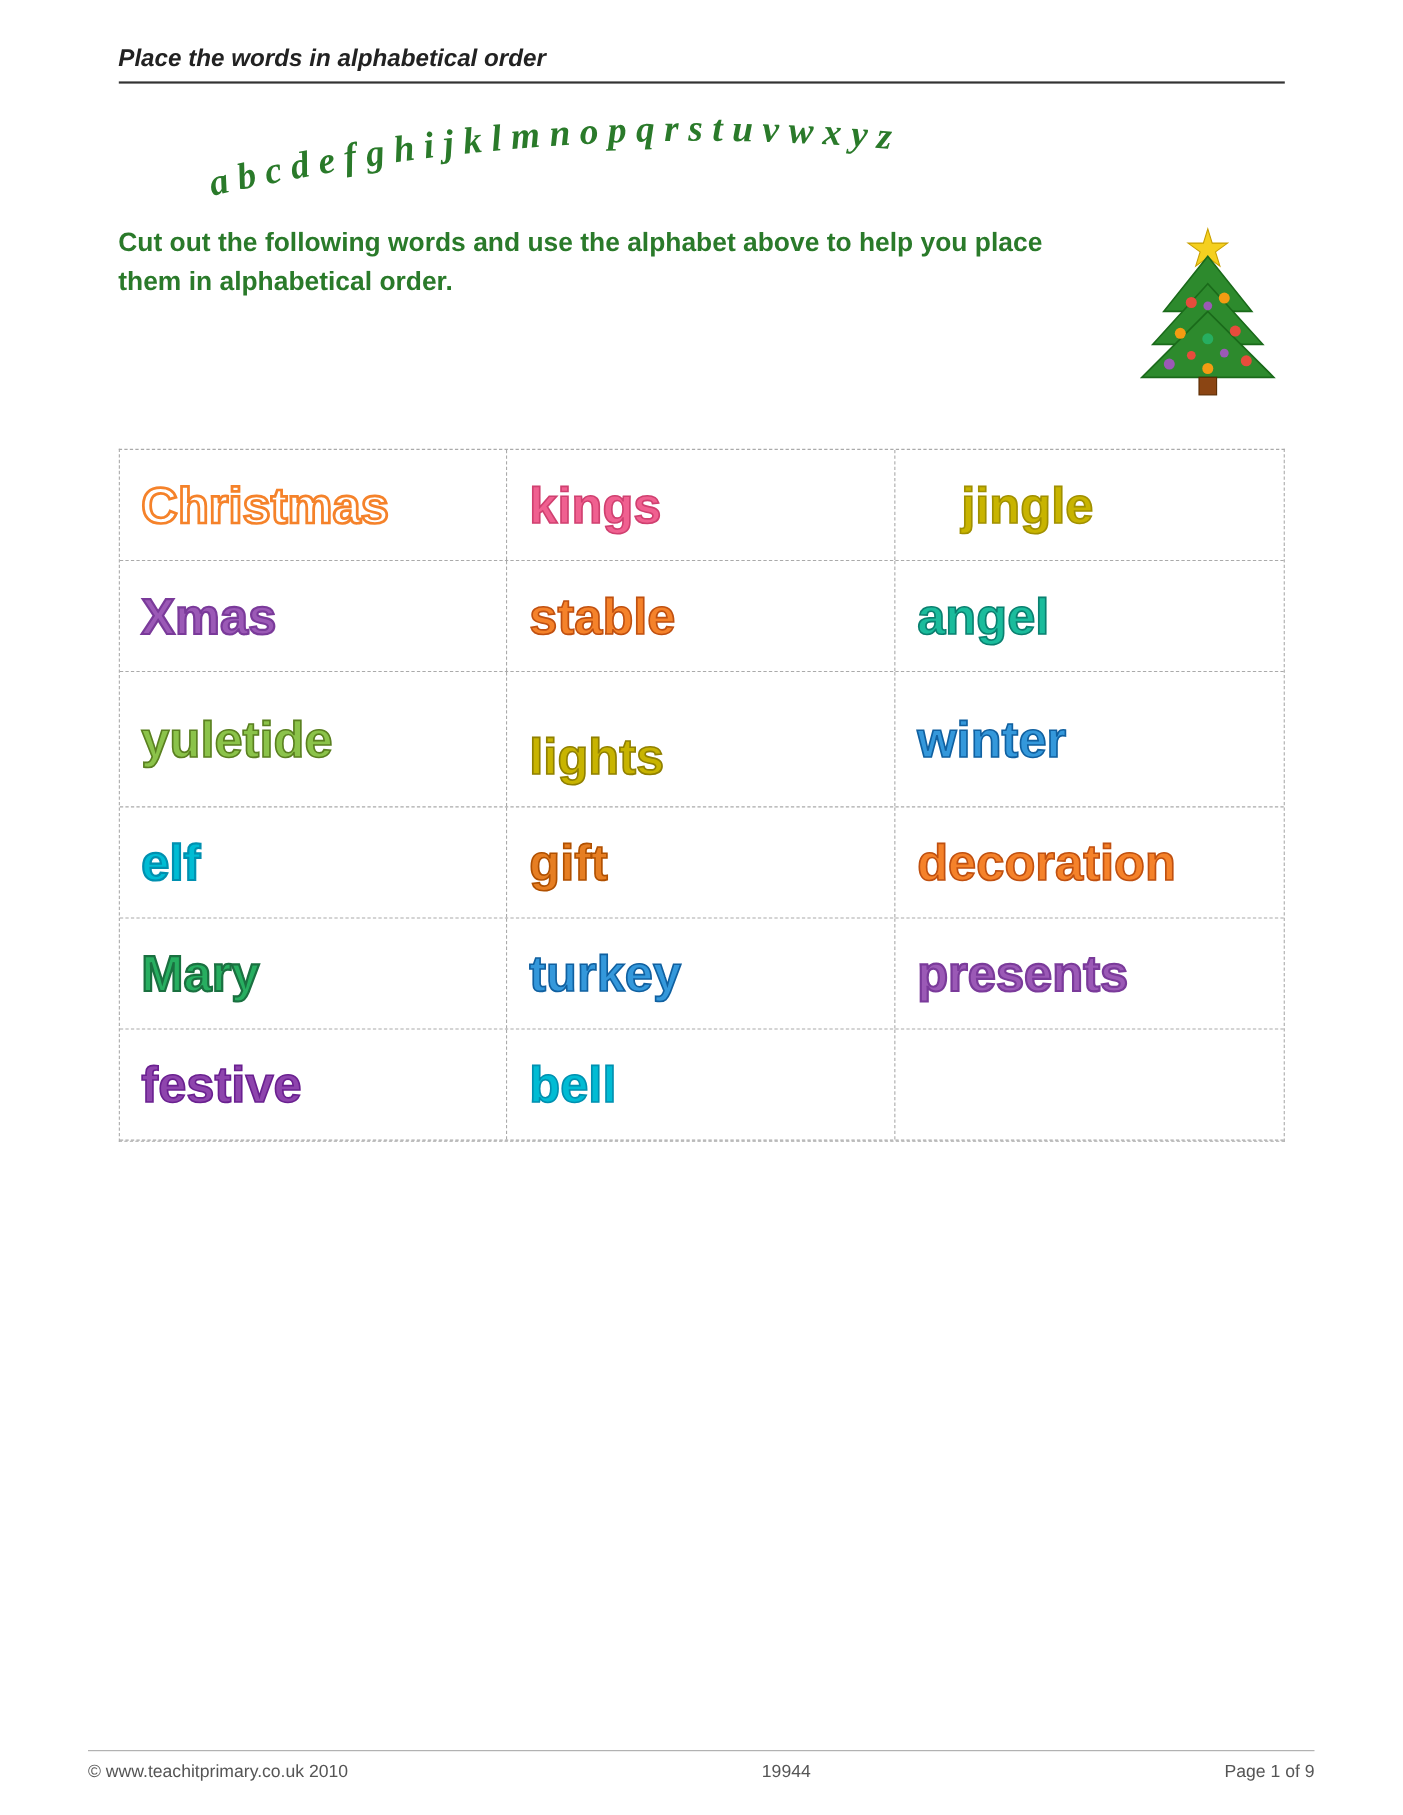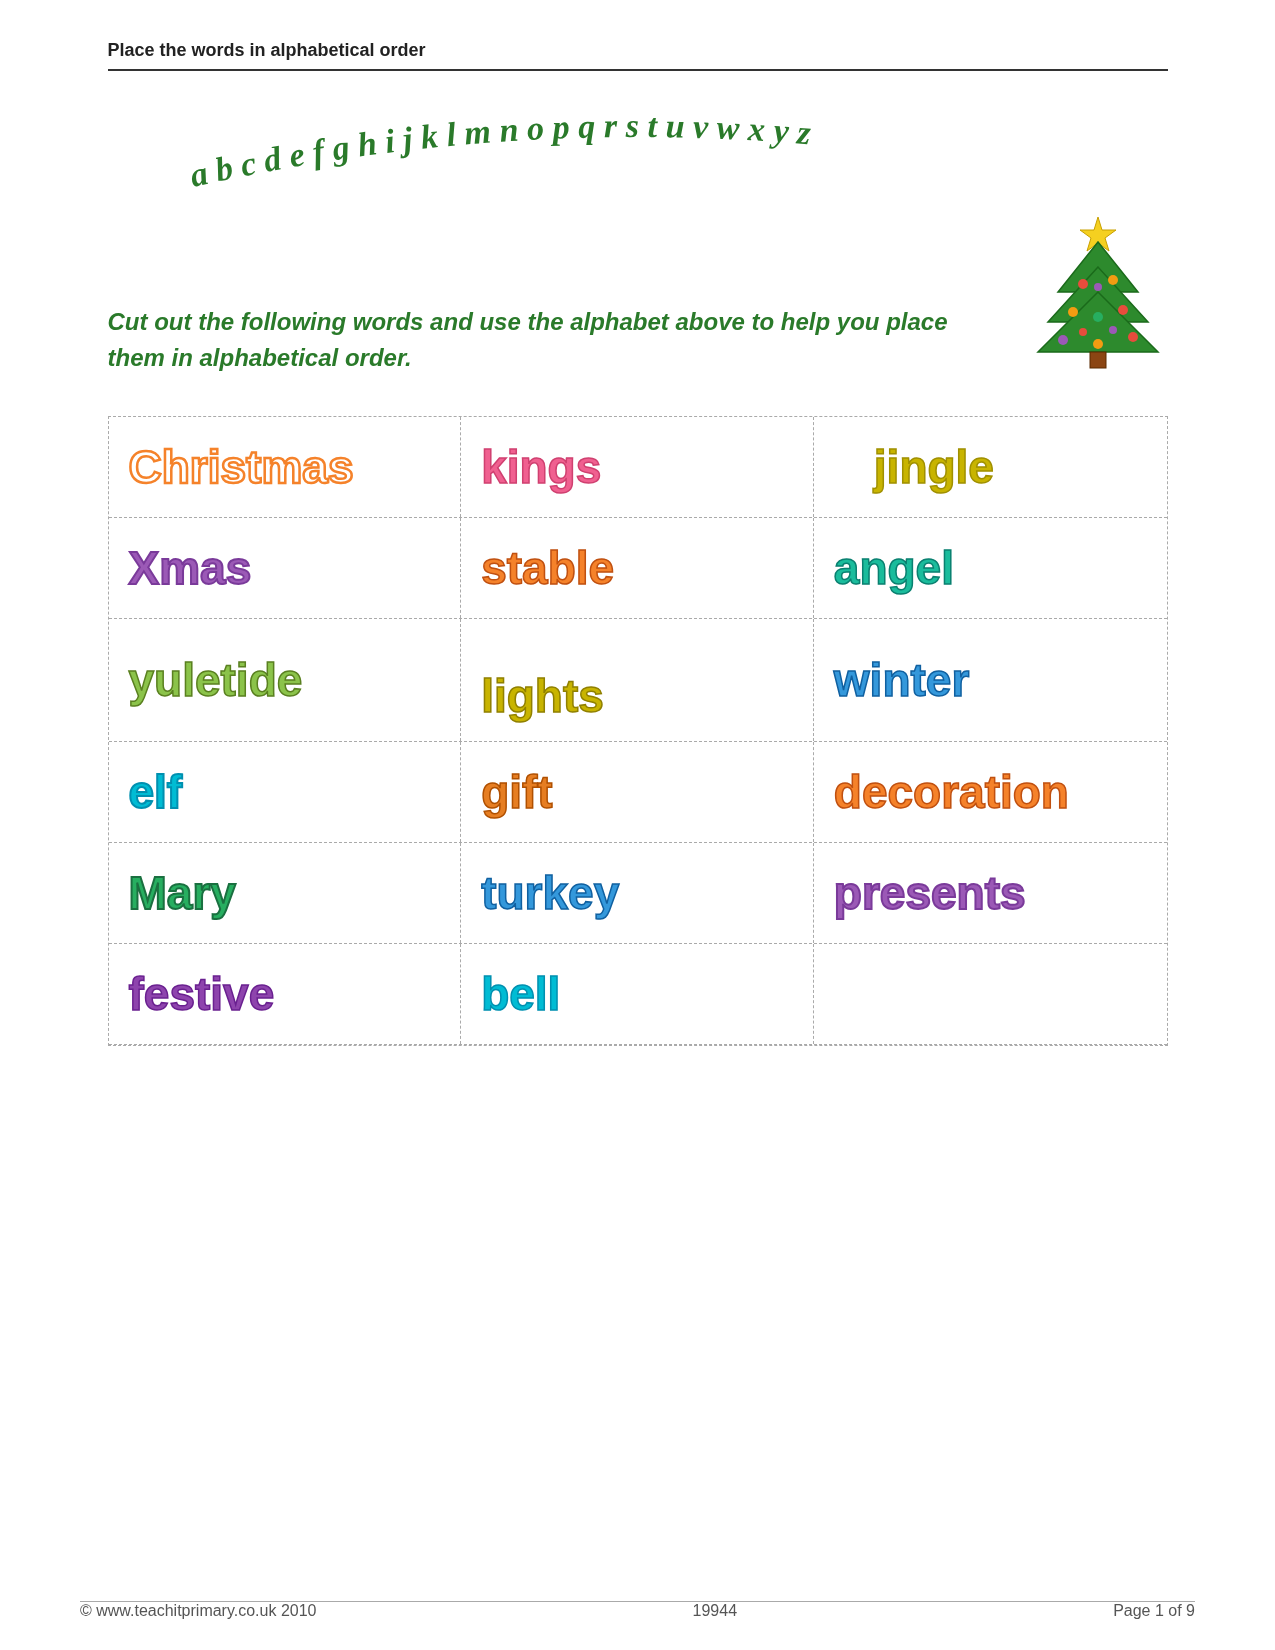--- a/index.html
+++ b/index.html
@@ -12,34 +12,34 @@
       overflow: hidden;
     }
 
     .page-container {
       width: 1100px;
       margin: 0 auto;
       padding: 40px 20px;
     }
 
     .page-title {
-      font-size: 18px;
+      font-size: 22px;
       font-weight: bold;
       color: #222;
       border-bottom: 2px solid #333;
       padding-bottom: 8px;
-      margin-bottom: 36px;
+      margin-bottom: 22px;
+      font-style: italic;
     }
 
     .intro-section {
       display: flex;
-      align-items: flex-end;
+      align-items: flex-start;
       margin-bottom: 40px;
       gap: 40px;
-      font-style: italic;
     }
 
     .intro-text {
       font-size: 24px;
       font-weight: bold;
       color: #2a7a2a;
       line-height: 1.5;
       font-family: 'Comic Sans MS', cursive, sans-serif;
       flex: 1;
     }
@@ -101,20 +101,21 @@
       position: absolute;
       bottom: 30px;
       left: 80px;
       right: 80px;
       display: flex;
       justify-content: space-between;
       align-items: center;
       font-size: 16px;
       color: #555;
       border-top: 1px solid #aaa;
+      padding-top: 10px;
     }
 
     
     .alphabet-arc {
       text-align: center;
       margin-bottom: 15px;
       position: relative;
       height: 90px;
     }
   </style>

